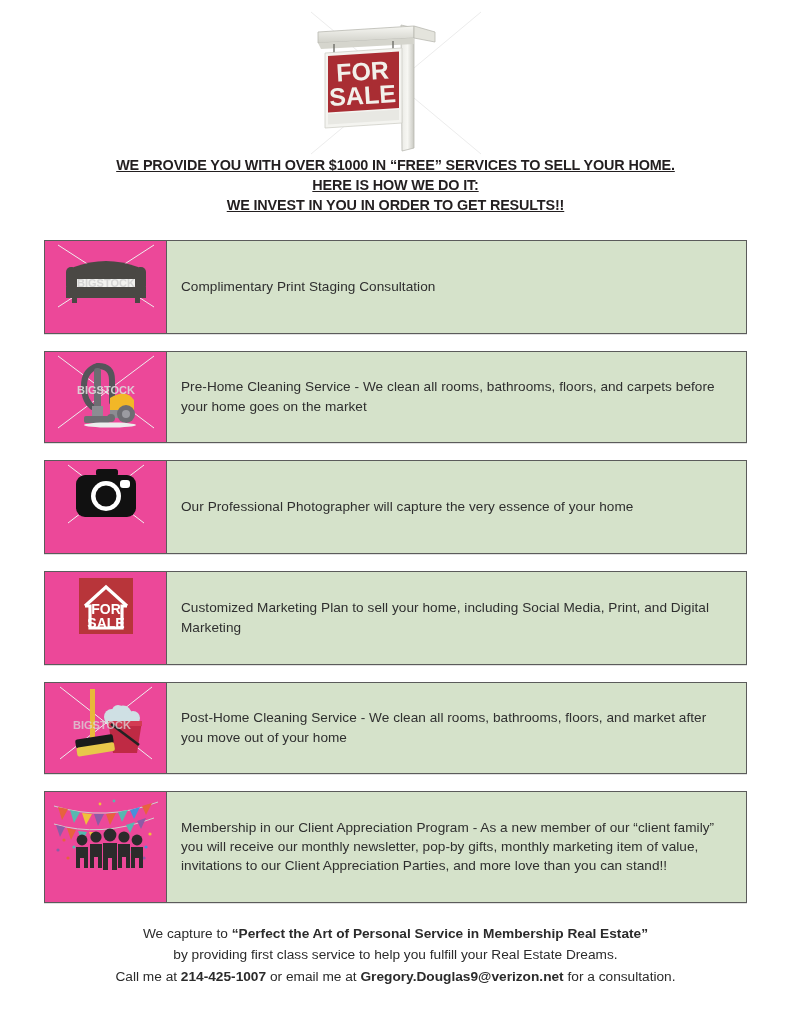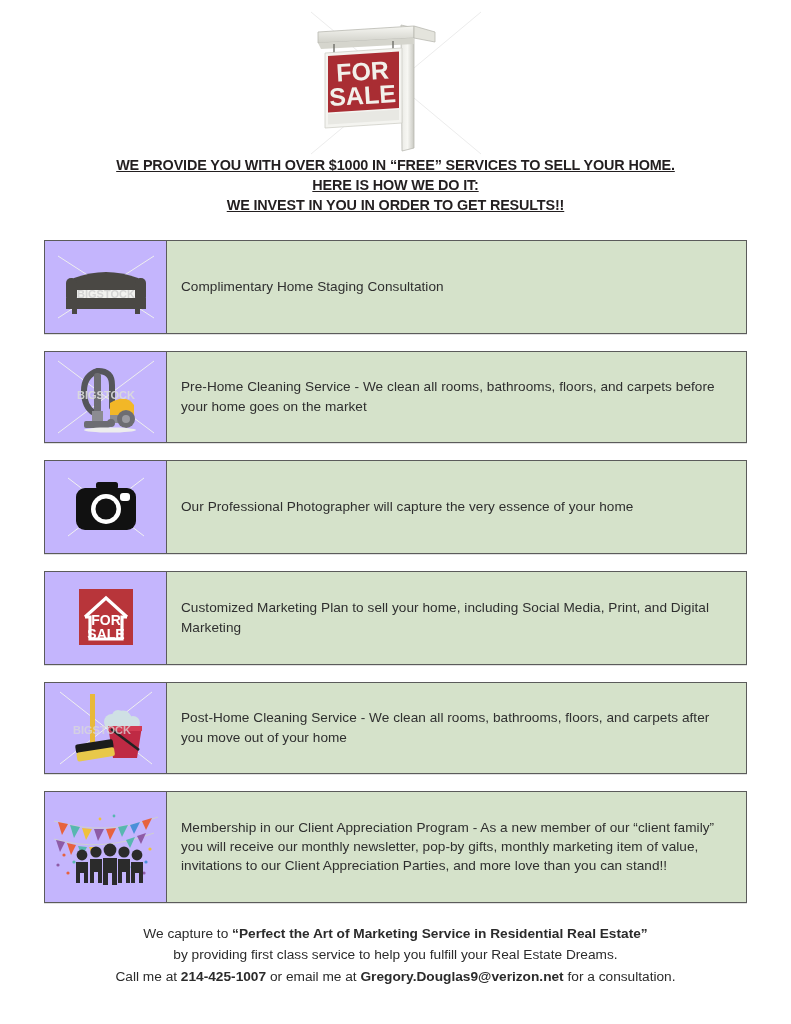--- a/index.html
+++ b/index.html
@@ -47,24 +47,23 @@
     display: flex;
     align-items: stretch;
     border: 1.5px solid #5b5b5b;
     background: #d5e2ca;
     margin-bottom: 17px;
     box-shadow: 0 1px 0 rgba(0,0,0,0.12);
   }
   .row-icon {
     width: 122px;
     min-width: 122px;
-    background: #c4b5fd;
+    background: #ec4899;
     border-right: 1.5px solid #5b5b5b;
     display: flex;
-    align-items: center;
     justify-content: center;
     position: relative;
   }
   .row-icon svg { display: block; }
   .row-text {
     flex: 1;
     display: flex;
     align-items: center;
     padding: 8px 18px 8px 14px;
     font-size: 13.6px;
@@ -147,21 +146,21 @@
           <path d="M20 26 q32 -12 64 0 v12 h-64 z" fill="#4a4844"></path>
           <rect x="12" y="26" width="11" height="24" rx="5" fill="#4a4844"></rect>
           <rect x="81" y="26" width="11" height="24" rx="5" fill="#4a4844"></rect>
           <rect x="23" y="38" width="58" height="8" fill="#f2f2ef"></rect>
           <rect x="12" y="46" width="80" height="11" fill="#4a4844"></rect>
           <rect x="18" y="57" width="5" height="5" fill="#4a4844"></rect>
           <rect x="81" y="57" width="5" height="5" fill="#4a4844"></rect>
           <text x="52" y="46" font-family="'Liberation Sans',sans-serif" font-size="11" font-weight="bold" fill="#cfcfcf" text-anchor="middle" opacity="0.85">BIGSTOCK</text>
         </svg>
       </div>
-      <div class="row-text">Complimentary Home Staging Consultation</div>
+      <div class="row-text">Complimentary Print Staging Consultation</div>
     </div>
 
     <div class="row h-92">
       <div class="row-icon">
         <svg width="104" height="80" viewBox="0 0 104 80">
           <g stroke="#efefef" stroke-width="1" fill="none">
             <line x1="4" y1="4" x2="100" y2="76"></line>
               <line x1="100" y1="4" x2="4" y2="76"></line>
           </g>
           <path d="M44 14 q14 0 14 14 v22" stroke="#55555a" stroke-width="6" fill="none" stroke-linecap="round"></path>
@@ -228,21 +227,21 @@
           <path d="M54 38 h34 l-5 32 h-24 z" fill="#bf2a44"></path>
           <path d="M54 38 h34 v5 h-34 z" fill="#d33b53"></path>
           <line x1="57" y1="41" x2="85" y2="62" stroke="#222222" stroke-width="2.6"></line>
           <g transform="rotate(-9 40 62)">
             <rect x="22" y="54" width="38" height="9" rx="2" fill="#1b1b1b"></rect>
             <rect x="22" y="62" width="38" height="9" rx="2" fill="#e8c84a"></rect>
           </g>
           <text x="48" y="46" font-family="'Liberation Sans',sans-serif" font-size="11" font-weight="bold" fill="#dadada" text-anchor="middle" opacity="0.75">BIGSTOCK</text>
         </svg>
       </div>
-      <div class="row-text">Post-Home Cleaning Service - We clean all rooms, bathrooms, floors, and carpets after you move out of your home</div>
+      <div class="row-text">Post-Home Cleaning Service - We clean all rooms, bathrooms, floors, and market after you move out of your home</div>
     </div>
 
     <div class="row h-94b">
       <div class="row-icon">
         <svg width="112" height="80" viewBox="0 0 112 80">
 
           <path d="M4 14 q52 16 104 -4" fill="none" stroke="#cfcfcf" stroke-width="1"></path>
           <g>
             <polygon points="8,15 18,17 12,28" fill="#e7623e"></polygon>
             <polygon points="20,18 30,20 24,31" fill="#57b7b0"></polygon>
@@ -303,21 +302,21 @@
           </g>
         </svg>
       </div>
       <div class="row-text">Membership in our Client Appreciation Program - As a new member of our “client family” you will receive our monthly newsletter, pop-by gifts, monthly marketing item of value, invitations to our Client Appreciation Parties, and more love than you can stand!!</div>
     </div>
 
   </div>
 
   <div class="footer">
     <div>
-      <span>We capture to </span><b>“Perfect the Art of Marketing Service in Residential Real Estate”</b>
+      <span>We capture to </span><b>“Perfect the Art of Personal Service in Membership Real Estate”</b>
     </div>
     <div>by providing first class service to help you fulfill your Real Estate Dreams.</div>
     <div>
       <span>Call me at </span><b>214-425-1007</b><span> or email me at </span><b>Gregory.Douglas9@verizon.net</b><span> for a consultation.</span>
     </div>
   </div>
 
 </div>
 
 </body></html>

